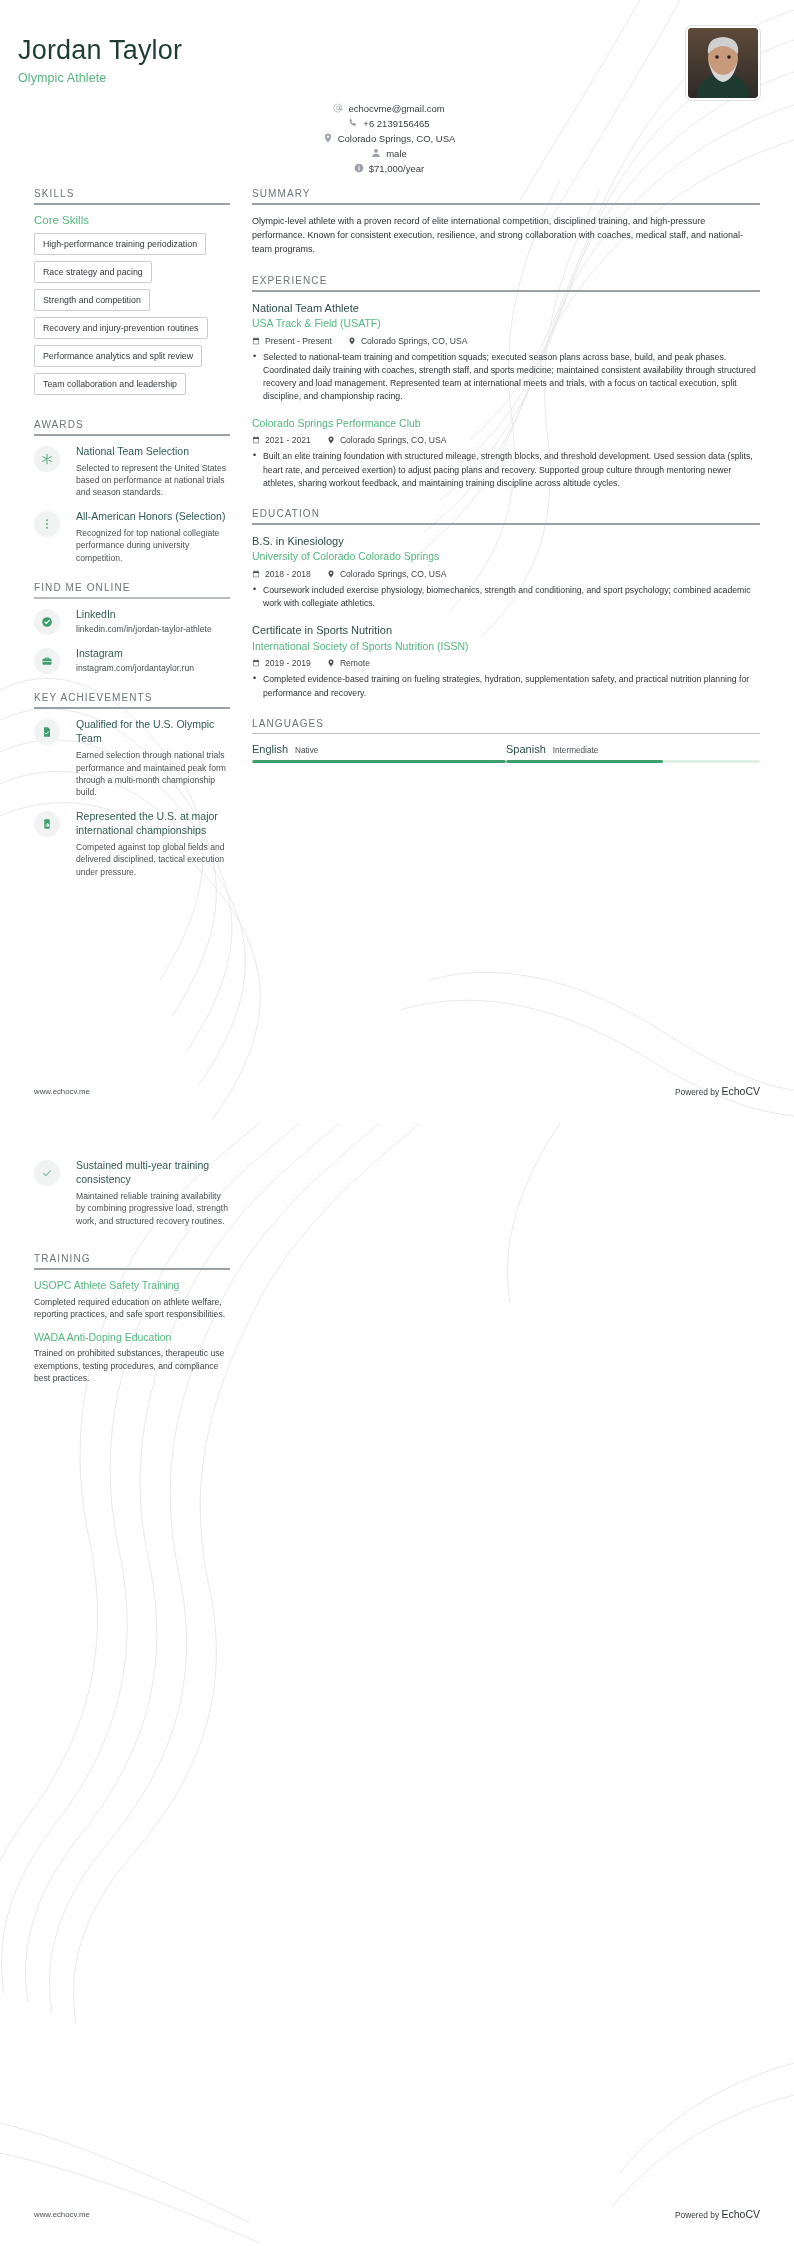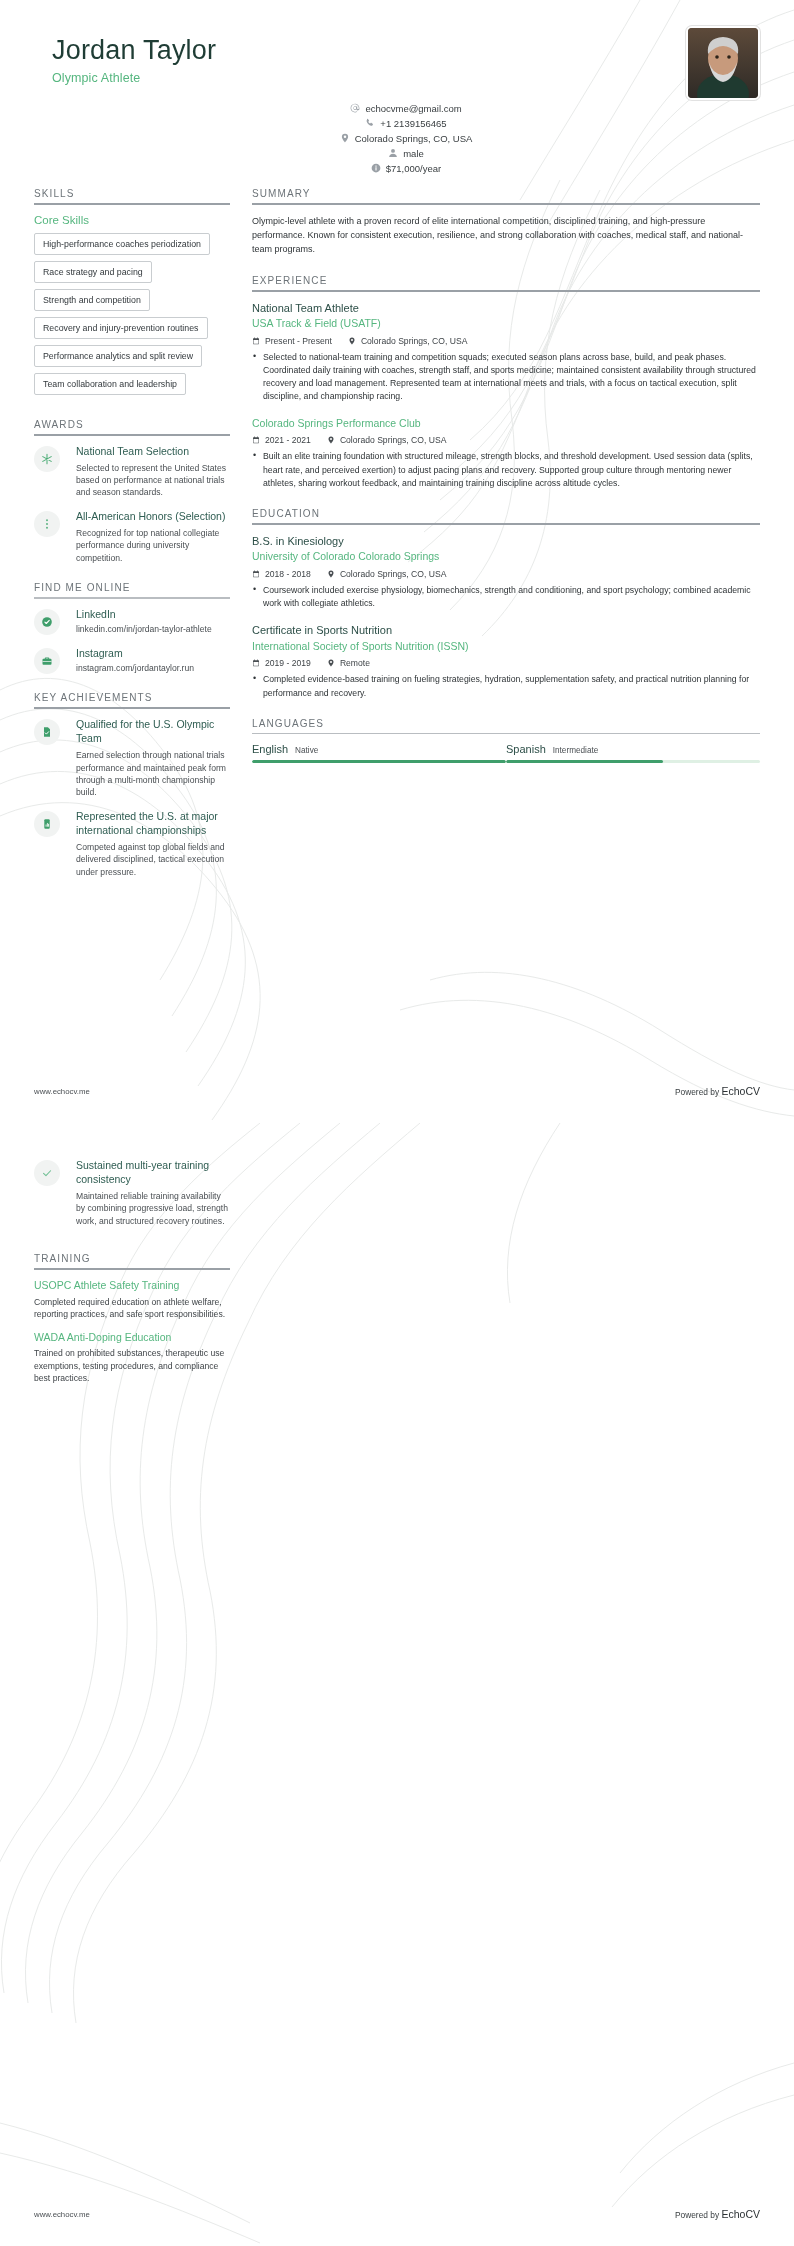--- a/index.html
+++ b/index.html
@@ -14,21 +14,21 @@
     background:#ffffff;
     overflow:hidden;
     box-sizing:border-box;
   }
   .page + .page { margin-top:0; }
 
   .bg-topo { position:absolute; inset:0; pointer-events:none; z-index:0; }
   .content { position:relative; z-index:1; }
 
   
-  .header { padding:36px 34px 0 52px; position:relative; }
+  .header { padding:36px 34px 0 18px; position:relative; }
   .name {
     font-size:27px; font-weight:400; color:#1f3d35; letter-spacing:.2px;
     line-height:1.1; margin:0;
   }
   .role { font-size:12.5px; color:#55b67f; margin-top:5px; letter-spacing:.1px; }
 
   .avatar {
     position:absolute; right:34px; top:26px;
     width:70px; height:70px; border-radius:6px; overflow:hidden;
     border:2px solid #fff; box-shadow:0 0 0 1px #e2e2e2;
@@ -183,21 +183,21 @@
                 </svg>
             </span>
             <span>echocvme@gmail.com</span>
           </div>
           <div class="cbit">
             <span class="ci">
               <svg viewBox="0 0 16 16">
                   <path d="M3.2 1.6a1.3 1.3 0 0 1 1.8.3l1.2 1.7c.3.5.2 1.1-.2 1.5l-.8.7c.6 1.4 1.7 2.5 3.1 3.1l.7-.8c.4-.4 1-.5 1.5-.2l1.7 1.2c.6.4.7 1.2.3 1.8l-.8 1c-.5.6-1.3.8-2 .6C6.8 12.3 3.7 9.2 2.6 5.3c-.2-.7 0-1.5.6-2Z"></path>
                 </svg>
             </span>
-            <span>+1 2139156465</span>
+            <span>+6 2139156465</span>
           </div>
           <div class="cbit">
             <span class="ci">
               <svg viewBox="0 0 16 16">
                   <path d="M8 1a5 5 0 0 0-5 5c0 3.6 5 9 5 9s5-5.4 5-9a5 5 0 0 0-5-5Zm0 7a2 2 0 1 1 0-4 2 2 0 0 1 0 4Z"></path>
                 </svg>
             </span>
             <span>Colorado Springs, CO, USA</span>
           </div>
           <div class="cbit">
@@ -222,21 +222,21 @@
 
       <div class="cols">
 
         <div class="left">
 
           <div class="sec">
             <div class="sec-title">SKILLS</div>
             <div class="sec-rule"></div>
             <div class="skill-group-title">Core Skills</div>
             <div>
-              <div class="chip">High-performance coaches periodization</div>
+              <div class="chip">High-performance training periodization</div>
               <div class="chip">Race strategy and pacing</div>
               <div class="chip">Strength and competition</div>
               <div class="chip">Recovery and injury-prevention routines</div>
               <div class="chip">Performance analytics and split review</div>
               <div class="chip">Team collaboration and leadership</div>
             </div>
           </div>
 
           <div class="sec">
             <div class="sec-title">AWARDS</div>

